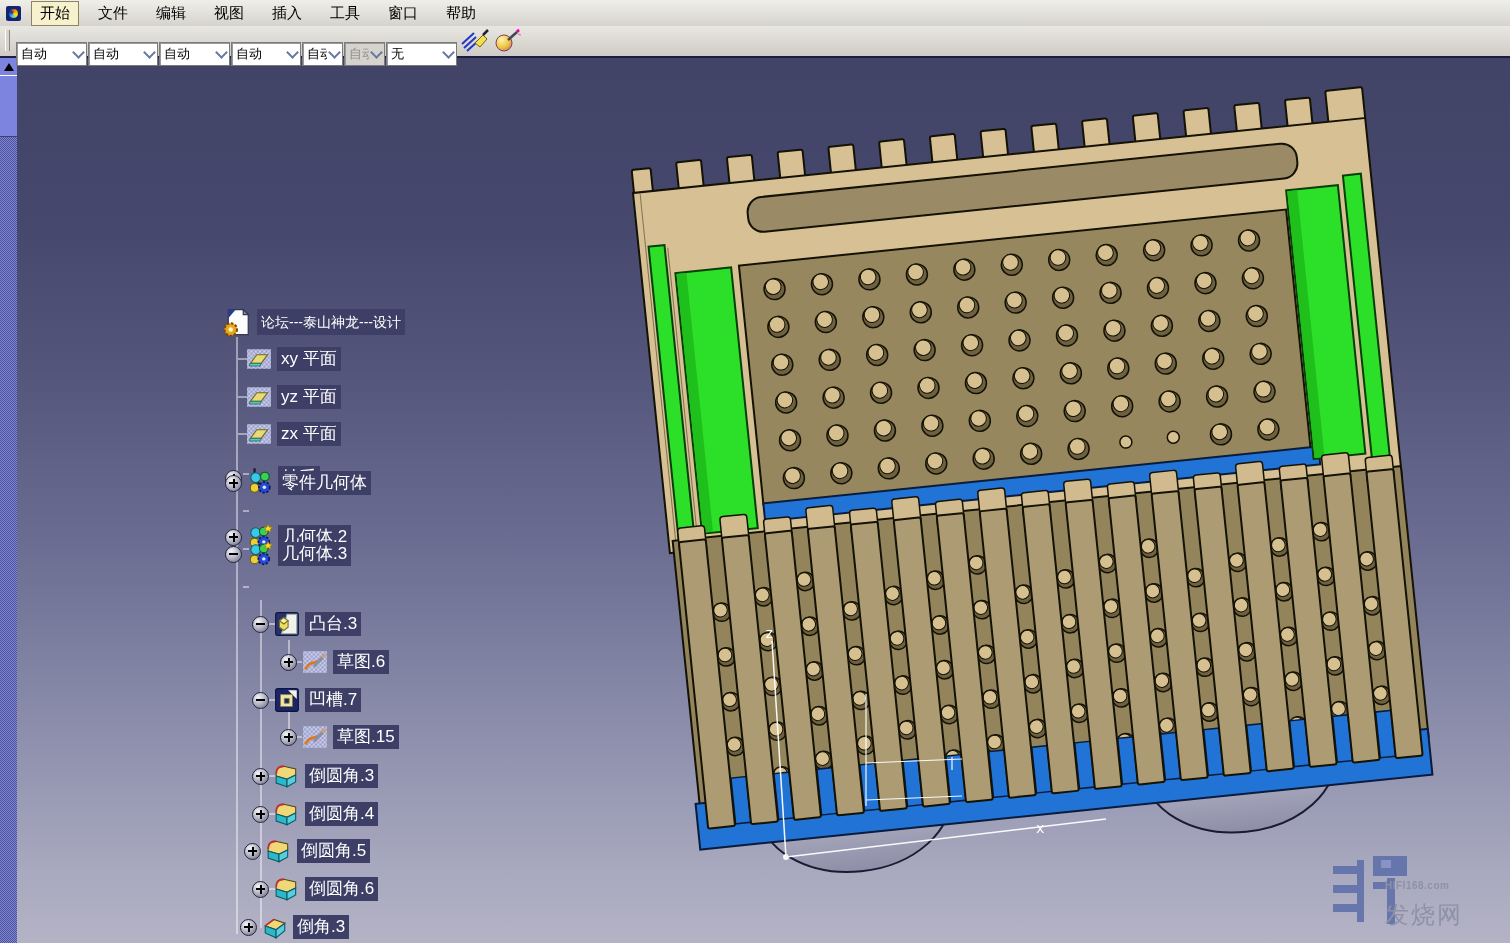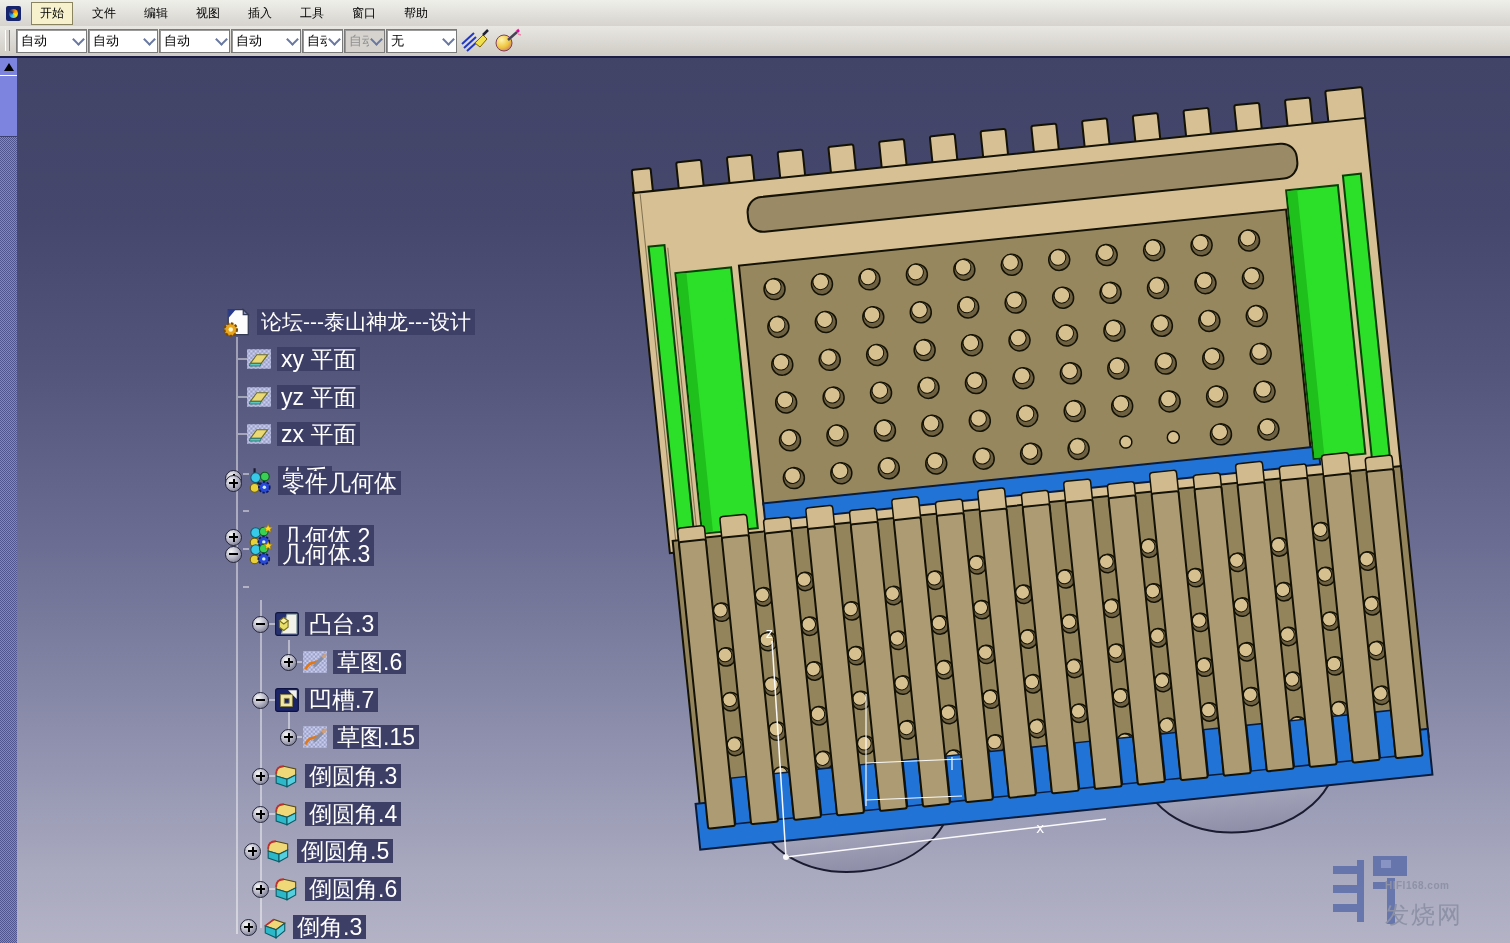--- a/index.html
+++ b/index.html
@@ -7,29 +7,29 @@
        font-family:"Liberation Sans","DejaVu Sans",sans-serif;background:#d6d3ce;}
 
   
   #menubar{position:absolute;left:0;top:0;width:1510px;height:26px;
     background:linear-gradient(#efefea,#d6d3ce);border-bottom:1px solid #b9b6ae;
     display:flex;align-items:center;gap:0;z-index:10;}
   #appicon{width:15px;height:15px;margin:0 10px 0 6px;border-radius:2px;
     background:#16246e;position:relative;flex:none;}
   #appicon::after{content:"";position:absolute;left:3px;top:3px;width:9px;height:9px;border-radius:50%;
     background:conic-gradient(from 30deg,#ff9000,#ffe800,#34c0ff,#1a2e86,#ff9000);}
-  .mitem{font-size:12px;color:#000;padding:3px 9px;margin-right:10px;white-space:nowrap;cursor:default;}
+  .mitem{font-size:15px;color:#000;padding:3px 9px;margin-right:10px;white-space:nowrap;cursor:default;}
   .mitem.active{background:#f7f2cd;border:1px solid #8a8460;padding:2px 8px;}
 
   
   #toolbar{position:absolute;left:0;top:26px;width:1510px;height:30px;
     background:linear-gradient(#e9e7e2,#cfccc5);z-index:10;}
   #tb-handle{position:absolute;left:5px;top:4px;width:3px;height:21px;
     border-left:1px solid #fff;border-right:1px solid #8a877f;background:#d6d3ce;}
-  .combo{position:absolute;top:3px;height:22px;background:#fff;border:1px solid #7a7a7a;
+  .combo{position:absolute;top:16px;height:22px;background:#fff;border:1px solid #7a7a7a;
     box-shadow:inset 1px 1px 0 #9a9a9a;display:flex;align-items:center;
     font-size:13px;color:#000;overflow:hidden;}
   .combo .cval{flex:1;padding-left:4px;white-space:nowrap;overflow:hidden;}
   .combo .carr{flex:none;width:15px;height:100%;display:flex;align-items:center;justify-content:center;}
   .combo .chev{width:7px;height:7px;border-right:2px solid #6878a0;border-bottom:2px solid #6878a0;
     transform:rotate(45deg);margin-top:-3px;}
   .combo.disabled{background:#d6d3ce;color:#8f8f8f;}
   .tbicon{position:absolute;top:2px;background:transparent;border:none;padding:0;cursor:pointer;}
 
   
@@ -43,22 +43,22 @@
     background:conic-gradient(#7d84e0 25%,#50558f 0 50%,#7d84e0 0 75%,#50558f 0);background-size:2px 2px;}
   #vs-btn{position:absolute;left:0;top:0;width:17px;height:17px;background:#7d84e0;
     border-bottom:1px solid #fff;display:flex;align-items:center;justify-content:center;}
   #vs-btn .tri{width:0;height:0;border-left:5px solid transparent;border-right:5px solid transparent;
     border-bottom:8px solid #000;}
   #vs-thumb{position:absolute;left:0;top:18px;width:17px;height:60px;background:#7d84e0;
     border-bottom:1px solid #3c406e;}
 
   
   .trow{position:absolute;display:flex;align-items:center;gap:5px;transform:translateY(-50%);z-index:5;}
-  .tlabel{background:#3d3f66;color:#fff;font-size:23px;line-height:24px;padding:0 4px;white-space:nowrap;cursor:default;}
-  .tlabel.root{font-size:21px;line-height:26px;}
+  .tlabel{background:#3d3f66;color:#fff;font-size:17px;line-height:24px;padding:0 4px;white-space:nowrap;cursor:default;}
+  .tlabel.root{font-size:14px;line-height:26px;}
   .ticon{width:26px;height:26px;flex:none;}
   .ticon.big{width:30px;height:30px;}
   .knob{width:17px;height:17px;border-radius:50%;flex:none;position:relative;
     background:radial-gradient(circle at 35% 30%,#f6f6f6,#b9b9c9 45%,#64647c);border:1px solid #26263a;box-sizing:border-box;}
   .knob .h{position:absolute;left:3px;right:3px;top:6.5px;height:2px;background:#000;}
   .knob .v{position:absolute;top:3px;bottom:3px;left:6.5px;width:2px;background:#000;display:none;}
   .knob.plus .v{display:block;}
 
   
   #watermark{position:absolute;left:1325px;top:852px;width:185px;height:88px;z-index:3;}

